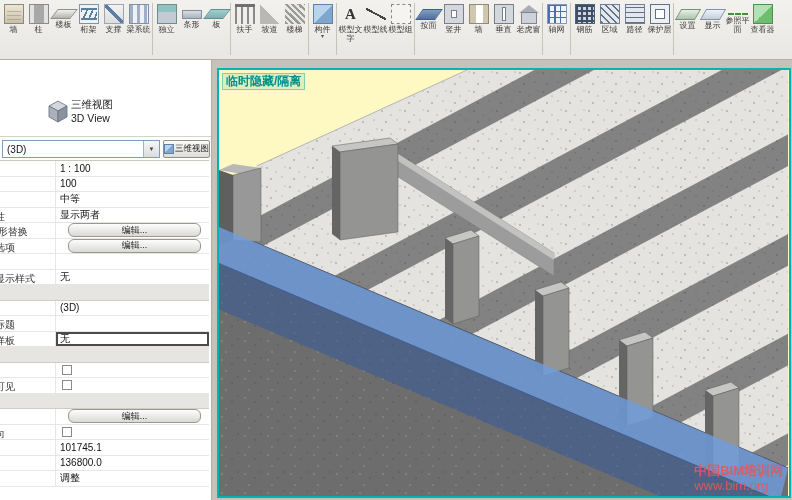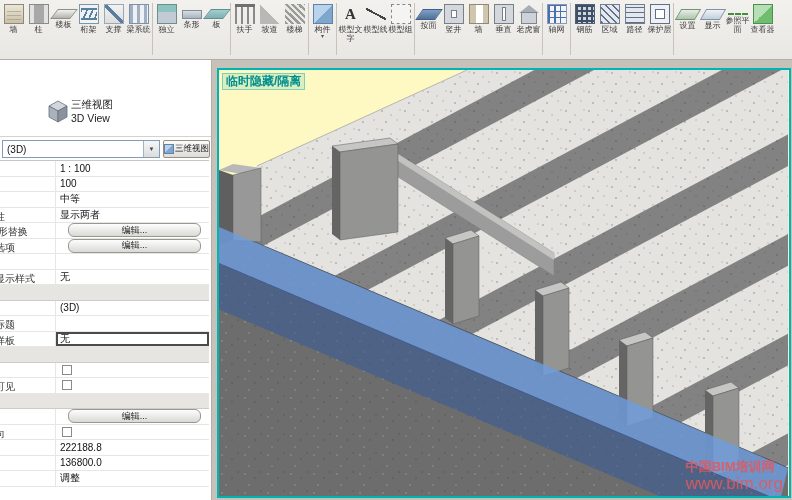--- a/index.html
+++ b/index.html
@@ -87,21 +87,21 @@
 
   
   #splitter{position:absolute;left:212px;top:60px;width:5px;height:440px;background:#c6c2ba;cursor:col-resize}
   #view-wrap{position:absolute;left:217px;top:60px;width:575px;height:440px;background:#c6c2ba}
   #viewport{position:absolute;left:0;top:8px;width:574px;height:430px;box-sizing:border-box;
             border:2px solid #00b4b4;background:#fef9c3;overflow:hidden}
   #hi-label{position:absolute;left:3px;top:3px;font-size:12px;font-weight:bold;color:#008f8f;
             background:rgba(0,180,180,.14);border:1px solid rgba(0,160,160,.4);padding:0 3px;line-height:15px}
   #watermark{position:absolute;right:6px;bottom:2px;text-align:left;color:#e2595f;opacity:.9;line-height:1.15}
   #watermark .w1{font-size:13px;font-weight:bold}
-  #watermark .w2{font-size:17px}
+  #watermark .w2{font-size:13px}
 </style>
 </head>
 <body>
 
 <div id="ribbon">
   <div id="ribbon-groups">
       <div class="rgroup">
         <div class="rbtn">
           <div class="ico" data-icon="wall"></div>
           <div class="rlabel">墙</div>
@@ -368,21 +368,21 @@
       <div class="prow">
         <div class="plabel">
           <span>锁定的方向</span>
         </div>
         <div class="pvalue">
           <span class="cb"></span>
         </div>
       </div>
       <div class="prow">
         <div class="plabel"></div>
-        <div class="pvalue">222188.8</div>
+        <div class="pvalue">101745.1</div>
       </div>
       <div class="prow">
         <div class="plabel"></div>
         <div class="pvalue">136800.0</div>
       </div>
       <div class="prow">
         <div class="plabel"></div>
         <div class="pvalue">调整</div>
       </div>
     </div>

